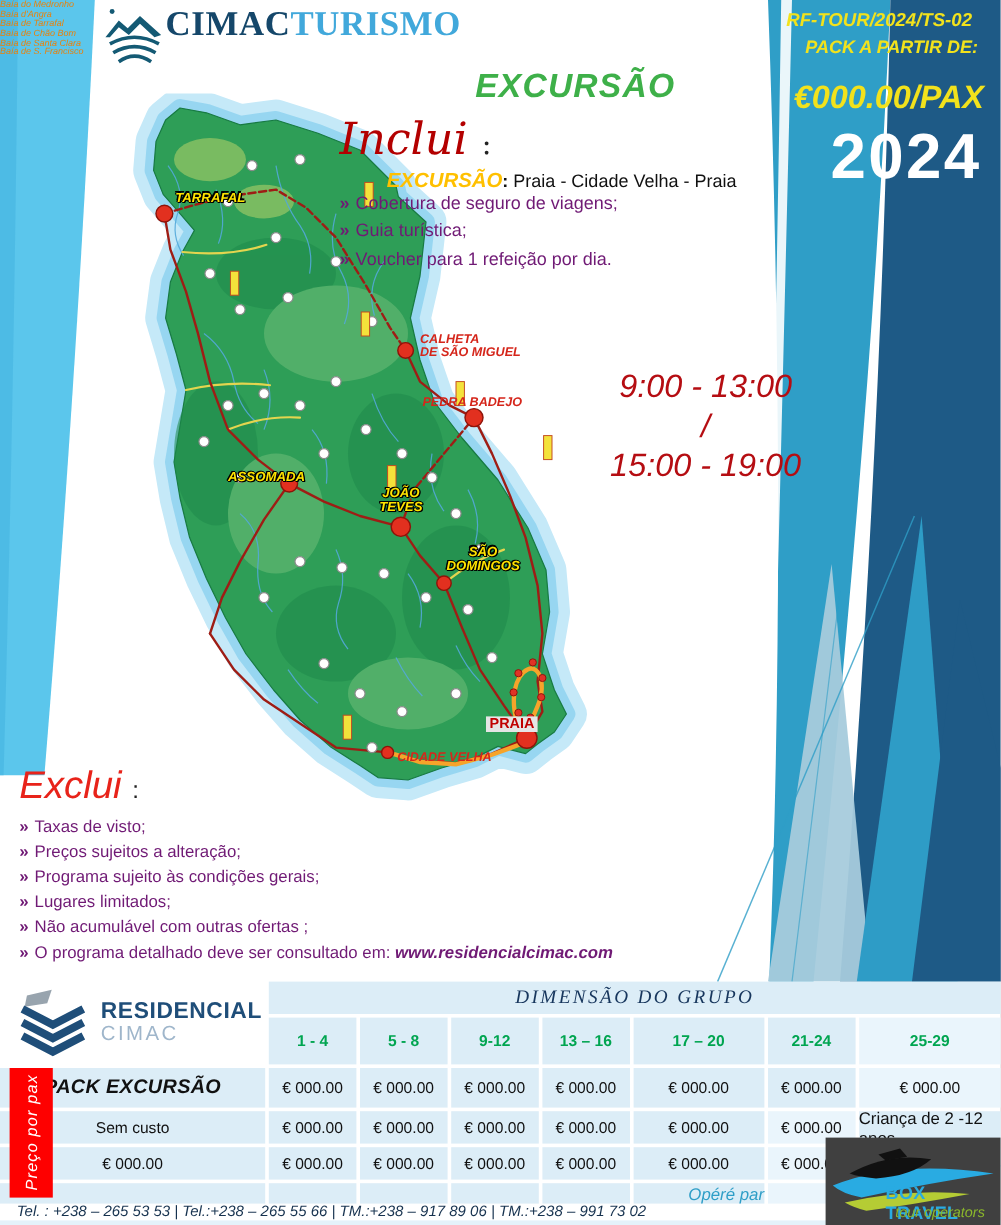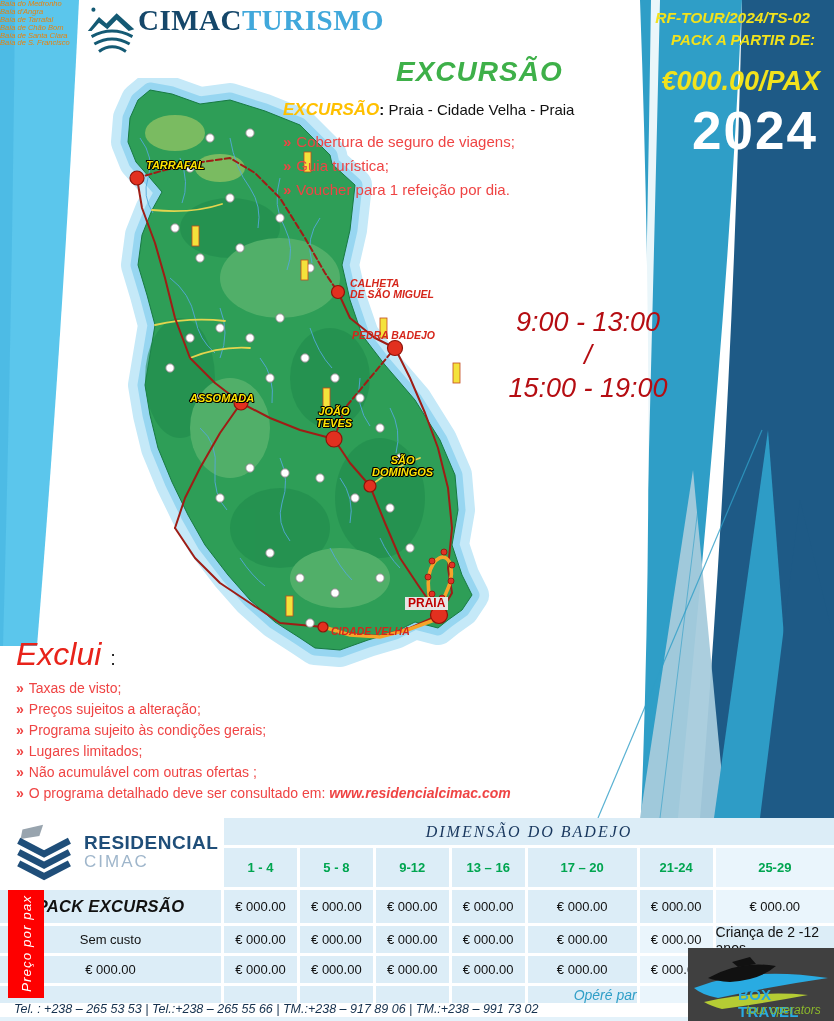--- a/index.html
+++ b/index.html
@@ -18,24 +18,24 @@
   .pack-label{right:19px;top:31px;color:#F2E21C;font-weight:bold;font-style:italic;font-size:15px;}
   .price{right:14px;top:66px;color:#F2E21C;font-weight:bold;font-style:italic;font-size:27px;}
   .year{right:16px;top:100px;color:#fff;font-weight:bold;font-size:53px;letter-spacing:2px;}
 
   .title{left:396px;top:56px;color:#3EB049;font-weight:bold;font-style:italic;font-size:28px;letter-spacing:1px;}
 
   
   .inclui{left:283px;top:96px;width:370px;}
   .inclui-head{font-family:"DejaVu Serif",serif;font-style:italic;color:#B30000;font-size:37px;line-height:1.1;}
   .inclui-head .colon{color:#222;font-size:24px;font-style:normal;}
-  .tour-line{margin-top:4px;font-size:15px;color:#111;}
+  .tour-line{margin-top:4px;font-size:15px;color:#111;text-align:center;}
   .tour-label{color:#FFC000;font-weight:bold;font-style:italic;font-size:17px;}
   .tour-colon{font-weight:bold;color:#111;}
-  ul.blist{list-style:none;margin:13px 0 0 0;padding:0;font-size:15px;color:#ef4444;}
+  ul.blist{list-style:none;margin:0 0 0 0;padding:0;font-size:15px;color:#701a75;}
   ul.blist li{margin:0 0 5px 0;line-height:1.25;}
   ul.blist .b{font-weight:bold;margin-right:5px;}
 
   
   .schedule{left:478px;top:306px;width:220px;text-align:center;color:#B50D12;
             font-style:italic;font-size:27px;line-height:1.22;}
 
   
   .exclui{left:16px;top:638px;width:520px;}
   .exclui-head{font-style:italic;color:#E8231A;font-size:32px;line-height:1.05;}
@@ -300,20 +300,23 @@
   </div>
 
   <div class="abs ref-code z2">RF-TOUR/2024/TS-02</div>
   <div class="abs pack-label z2">PACK A PARTIR DE:</div>
   <div class="abs price z2">€000.00/PAX</div>
   <div class="abs year z2">2024</div>
 
   <div class="abs title z2">EXCURSÃO</div>
 
   <div class="abs inclui z2">
+    <div class="inclui-head">
+      <span>Inclui</span> <span class="colon">:</span>
+    </div>
     <div class="tour-line">
       <span class="tour-label">EXCURSÃO</span><span class="tour-colon">:</span>
       <span>Praia - Cidade Velha - Praia</span>
     </div>
     <ul class="blist">
       <li><span class="b">»</span><span>Cobertura de seguro de viagens;</span></li>
       <li><span class="b">»</span><span>Guia turística;</span></li>
       <li><span class="b">»</span><span>Voucher para 1 refeição por dia.</span></li>
     </ul>
   </div>
@@ -348,21 +351,21 @@
             <path d="M4,32 L31,46 L58,32" stroke="#1F4E79" stroke-width="7" fill="none"></path>
             <path d="M4,44 L31,58 L58,44" stroke="#1F4E79" stroke-width="7" fill="none"></path>
           </svg>
         </span>
         <span class="res-text">
           <div class="l1">RESIDENCIAL</div>
           <div class="l2">CIMAC</div>
         </span>
       </div>
     </div>
-    <div class="cell group-header">DIMENSÃO DO BADEJO</div>
+    <div class="cell group-header">DIMENSÃO DO GRUPO</div>
 
     <div class="cell colh">1 - 4</div>
     <div class="cell colh">5 - 8</div>
     <div class="cell colh">9-12</div>
     <div class="cell colh">13 – 16</div>
     <div class="cell colh">17 – 20</div>
     <div class="cell colh">21-24</div>
     <div class="cell colh light">25-29</div>
 
     <div class="cell rowlbl packlbl">PACK EXCURSÃO</div>

